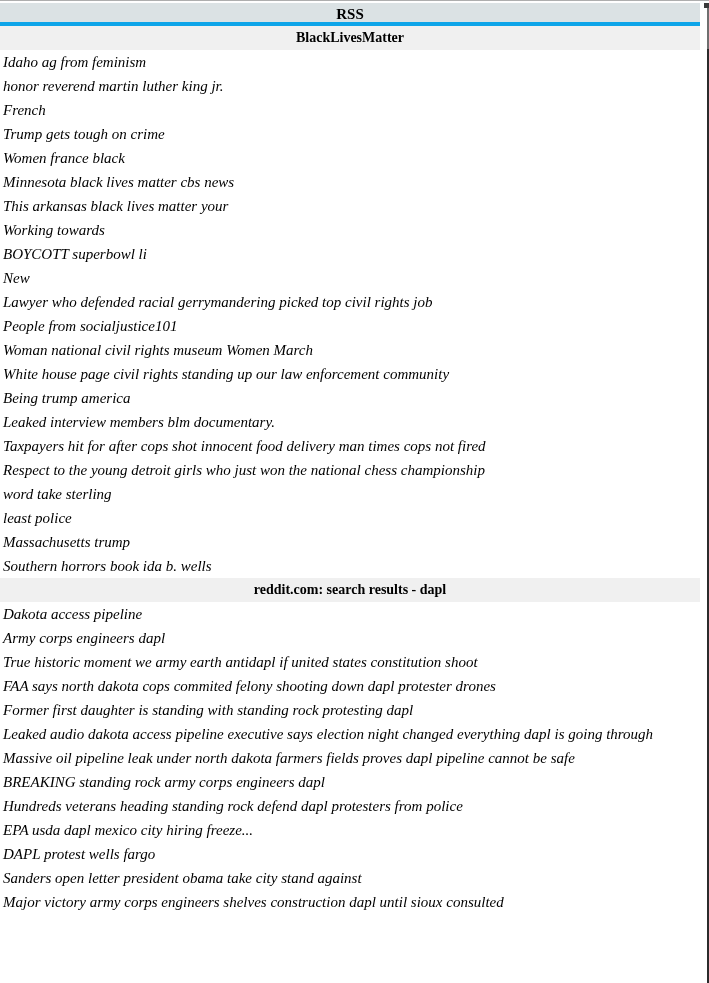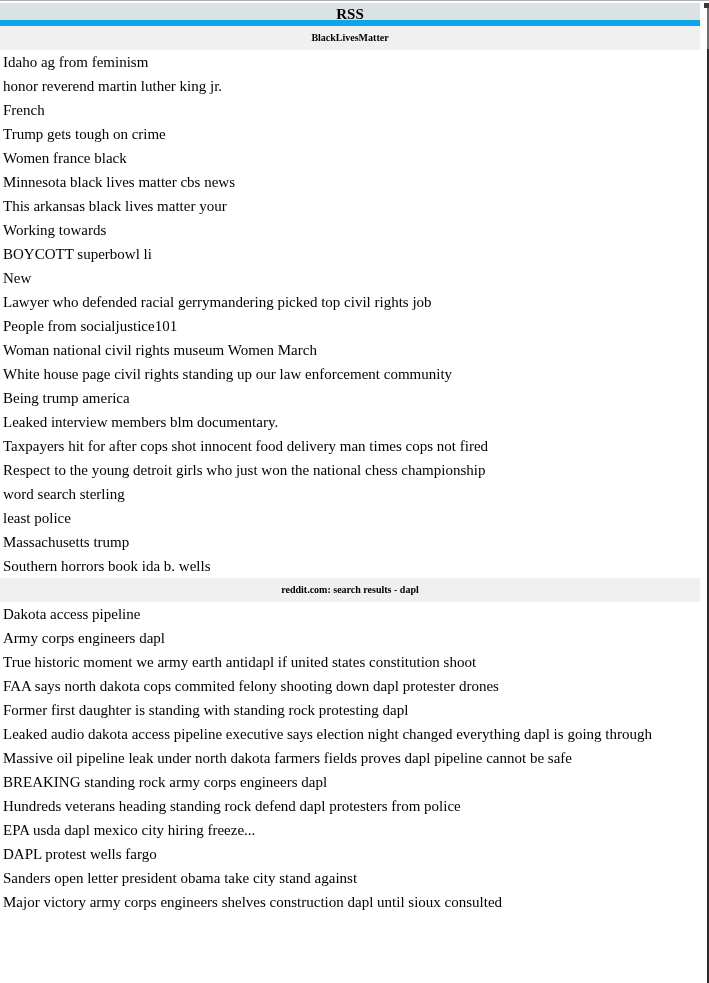--- a/index.html
+++ b/index.html
@@ -47,30 +47,30 @@
   }
 
   .feed-title-bar {
     height: 23px;
     line-height: 23px;
     background: #dbe2e4;
     text-align: center;
     font-size: 15px;
     font-weight: bold;
     color: #000000;
-    border-bottom: 6px solid #0ea5e9;
+    border-bottom: 4px solid #0ea5e9;
     box-sizing: border-box;
   }
 
   .section-header {
     height: 24px;
     line-height: 24px;
     background: #f0f0f0;
     text-align: center;
-    font-size: 10px;
+    font-size: 14px;
     font-weight: bold;
     color: #000000;
     box-sizing: border-box;
   }
 
   .feed-list {
     list-style: none;
     margin: 0;
     padding: 0;
   }
@@ -78,20 +78,21 @@
   .feed-item {
     height: 24px;
     line-height: 24px;
     padding-left: 3px;
     font-size: 15px;
     color: #000000;
     white-space: nowrap;
     overflow: hidden;
     box-sizing: border-box;
     background: #ffffff;
+    font-style: italic;
   }
 
   
   .scrollbar-vertical {
     position: absolute;
     top: 3px;
     right: 0;
     width: 9px;
     height: 980px;
     background: #ffffff;
@@ -148,21 +149,21 @@
           <li class="feed-item">BOYCOTT superbowl li</li>
           <li class="feed-item">New</li>
           <li class="feed-item">Lawyer who defended racial gerrymandering picked top civil rights job</li>
           <li class="feed-item">People from socialjustice101</li>
           <li class="feed-item">Woman national civil rights museum Women March</li>
           <li class="feed-item">White house page civil rights standing up our law enforcement community</li>
           <li class="feed-item">Being trump america</li>
           <li class="feed-item">Leaked interview members blm documentary.</li>
           <li class="feed-item">Taxpayers hit for after cops shot innocent food delivery man times cops not fired</li>
           <li class="feed-item">Respect to the young detroit girls who just won the national chess championship</li>
-          <li class="feed-item">word search sterling</li>
+          <li class="feed-item">word take sterling</li>
           <li class="feed-item">least police</li>
           <li class="feed-item">Massachusetts trump</li>
           <li class="feed-item">Southern horrors book ida b. wells</li>
         </ul>
         <div class="section-header">reddit.com: search results - dapl</div>
         <ul class="feed-list">
           <li class="feed-item">Dakota access pipeline</li>
           <li class="feed-item">Army corps engineers dapl</li>
           <li class="feed-item">True historic moment we army earth antidapl if united states constitution shoot</li>
           <li class="feed-item">FAA says north dakota cops commited felony shooting down dapl protester drones</li>

